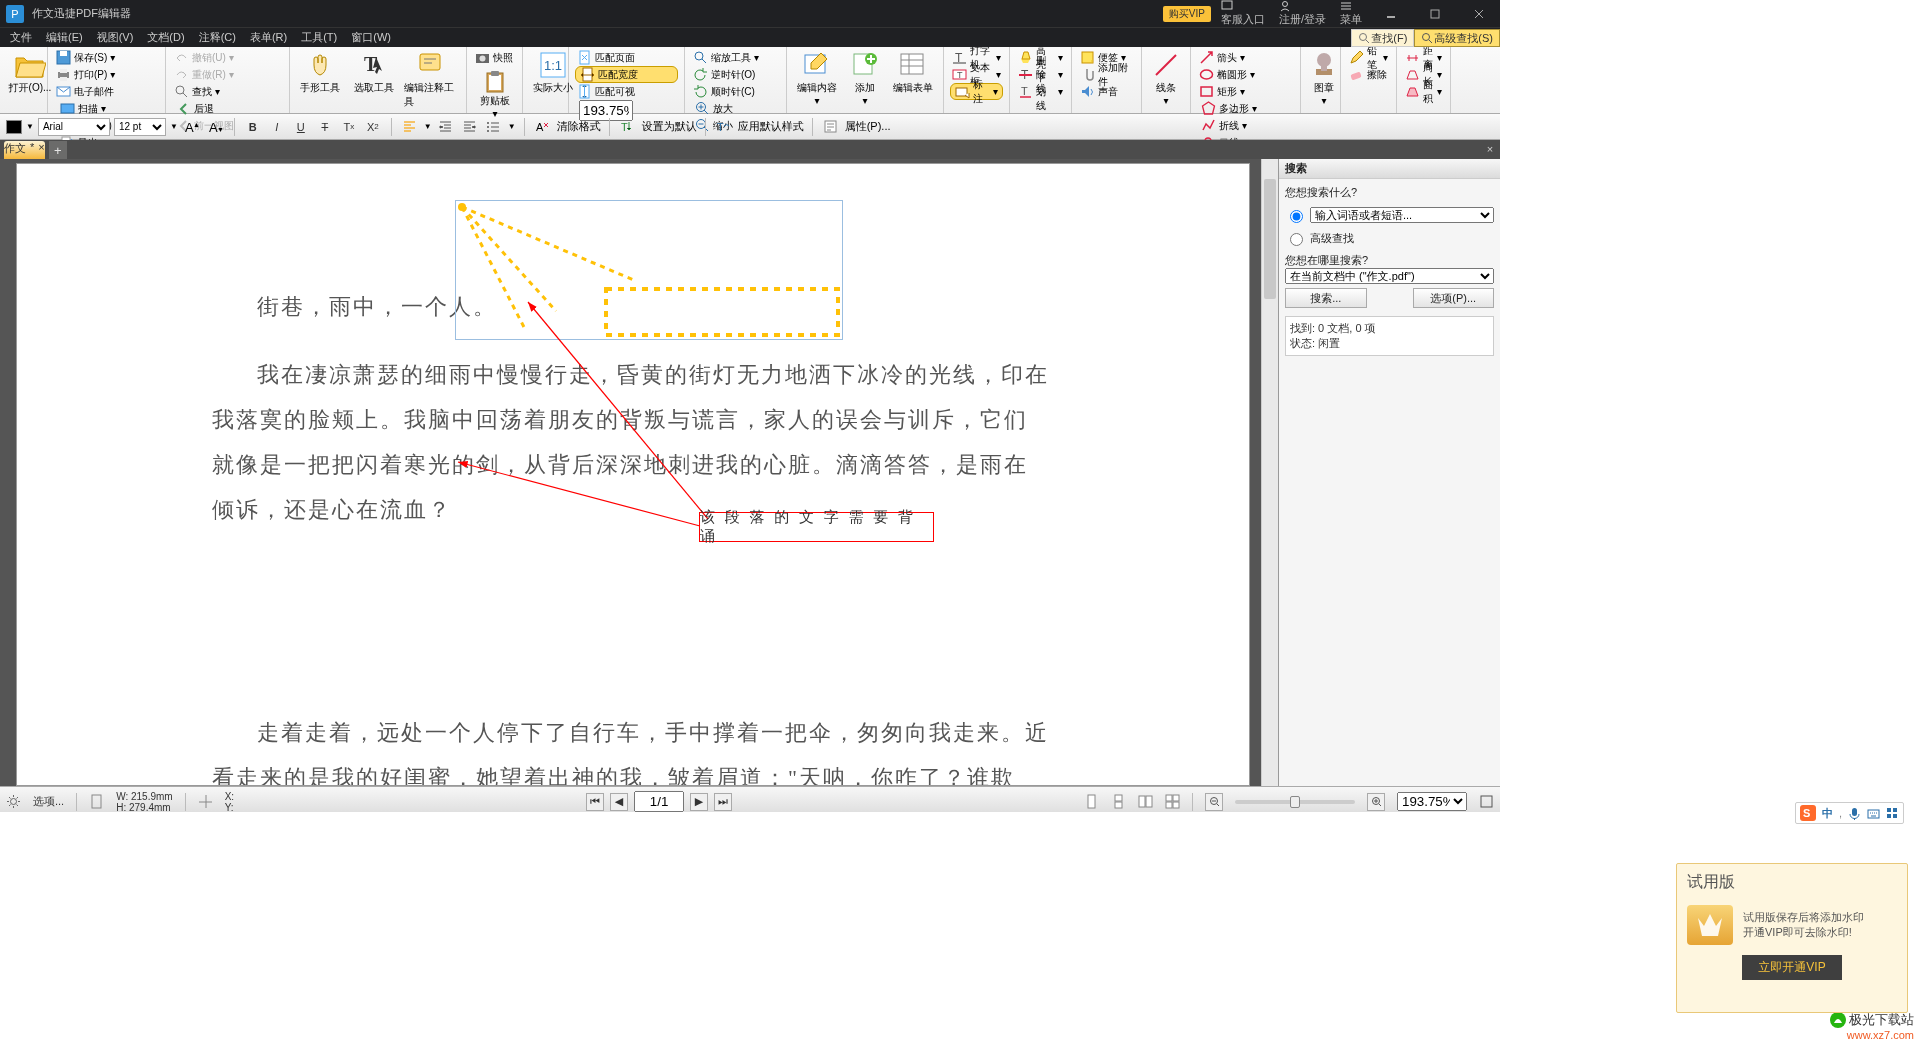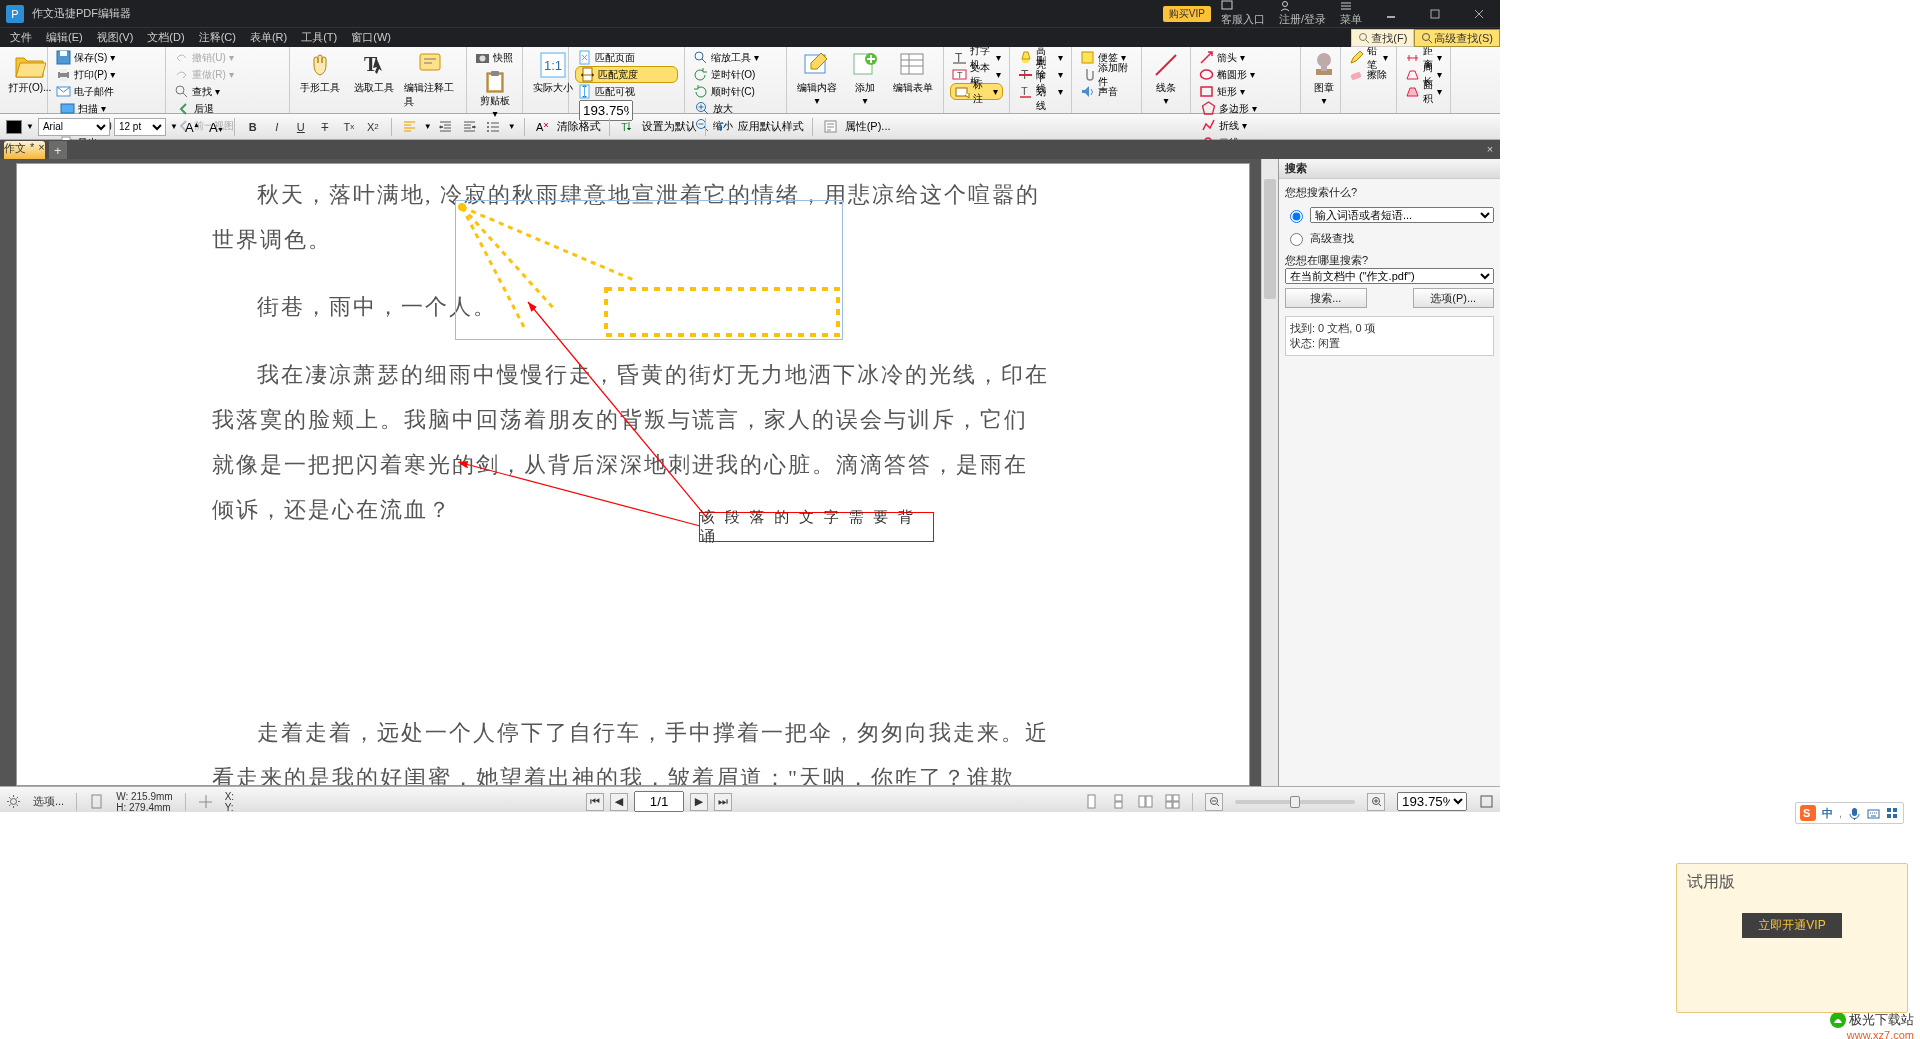--- a/index.html
+++ b/index.html
@@ -590,21 +590,20 @@
 
 <div class="tabbar">
   <div class="tab"><span>作文</span> * <span>×</span></div>
   <div class="plus">+</div>
   <div class="closeT">×</div>
 </div>
 
 <div class="workspace">
   <div class="docarea">
     <div class="page">
-      <div class="ptext" style="top:8px;text-indent:45px">秋天，落叶满地, 冷寂的秋雨肆意地宣泄着它的情绪，用悲凉给这个喧嚣的世界调色。</div>
       <div class="ptext" style="top:120px;text-indent:45px">街巷，雨中，一个人。</div>
       <div class="ptext" style="top:188px;text-indent:45px">我在凄凉萧瑟的细雨中慢慢行走，昏黄的街灯无力地洒下冰冷的光线，印在我落寞的脸颊上。我脑中回荡着朋友的背叛与谎言，家人的误会与训斥，它们就像是一把把闪着寒光的剑，从背后深深地刺进我的心脏。滴滴答答，是雨在倾诉，还是心在流血？</div>
       <div class="ptext" style="top:546px;text-indent:45px">走着走着，远处一个人停下了自行车，手中撑着一把伞，匆匆向我走来。近看走来的是我的好闺蜜，她望着出神的我，皱着眉道："天呐，你咋了？谁欺</div>
 
       <div class="highlightbox">
         <svg width="388" height="140">
           <path d="M6 6 L180 80" stroke="#ffc107" stroke-width="3" stroke-dasharray="5,5"></path>
           <path d="M6 6 L100 110" stroke="#ffc107" stroke-width="3" stroke-dasharray="5,5"></path>
           <path d="M6 6 L70 130" stroke="#ffc107" stroke-width="3" stroke-dasharray="5,5"></path>
           <rect x="150" y="88" width="232" height="46" fill="none" stroke="#ffc107" stroke-width="4" stroke-dasharray="6,6"></rect>
@@ -682,20 +681,31 @@
   <svg width="13" height="13">
       <rect x="1" y="1" width="4" height="4" fill="#2a6fa9"></rect>
       <rect x="7" y="1" width="4" height="4" fill="#2a6fa9"></rect>
       <rect x="1" y="7" width="4" height="4" fill="#2a6fa9"></rect>
       <rect x="7" y="7" width="4" height="4" fill="#2a6fa9"></rect>
     </svg>
 </div>
 
 <div class="trial">
   <div class="tt">试用版</div>
+  <div class="bigvip">
+    <div class="badge">
+        <svg width="30" height="26">
+          <path d="M3 6l6 8 6-12 6 12 6-8-4 18H7z" fill="#fff" opacity="0.9"></path>
+        </svg>
+      </div>
+    <div>
+      <div>试用版保存后将添加水印</div>
+      <div>开通VIP即可去除水印!</div>
+    </div>
+  </div>
   <div style="text-align:center"><div class="gobtn">立即开通VIP</div></div>
 </div>
 
 <div class="watermark">
   <div>激活 Windows</div>
   <div style="font-size:11px">转到"设置"以激活 Windows。</div>
 </div>
 <div class="wmlogo">
   <div style="display:flex;align-items:center;justify-content:flex-end;gap:2px">
     <svg width="18" height="18">

